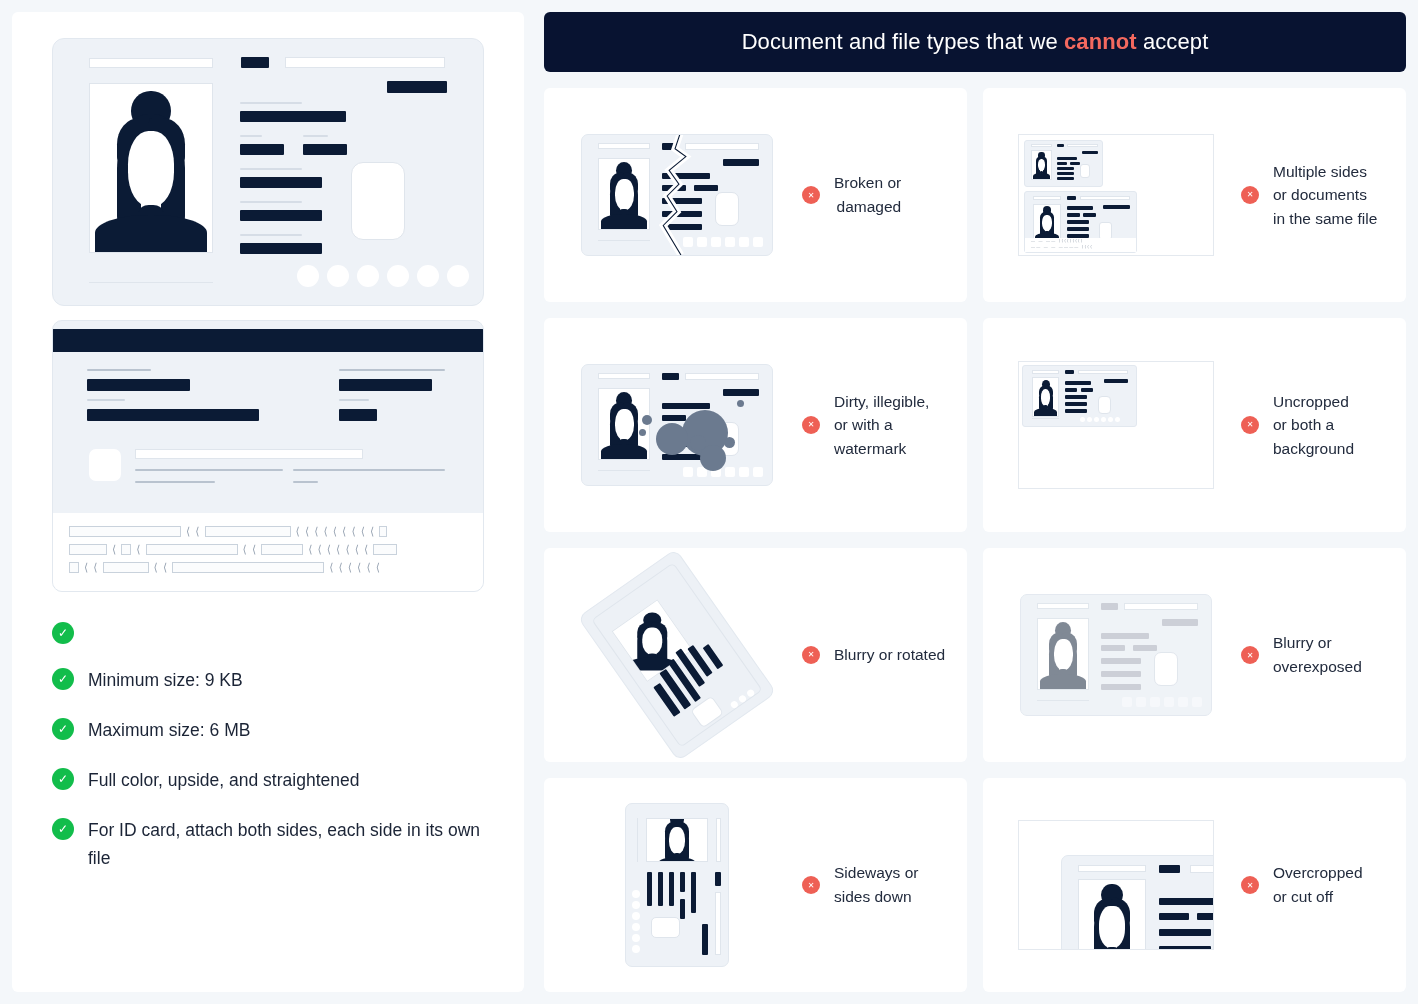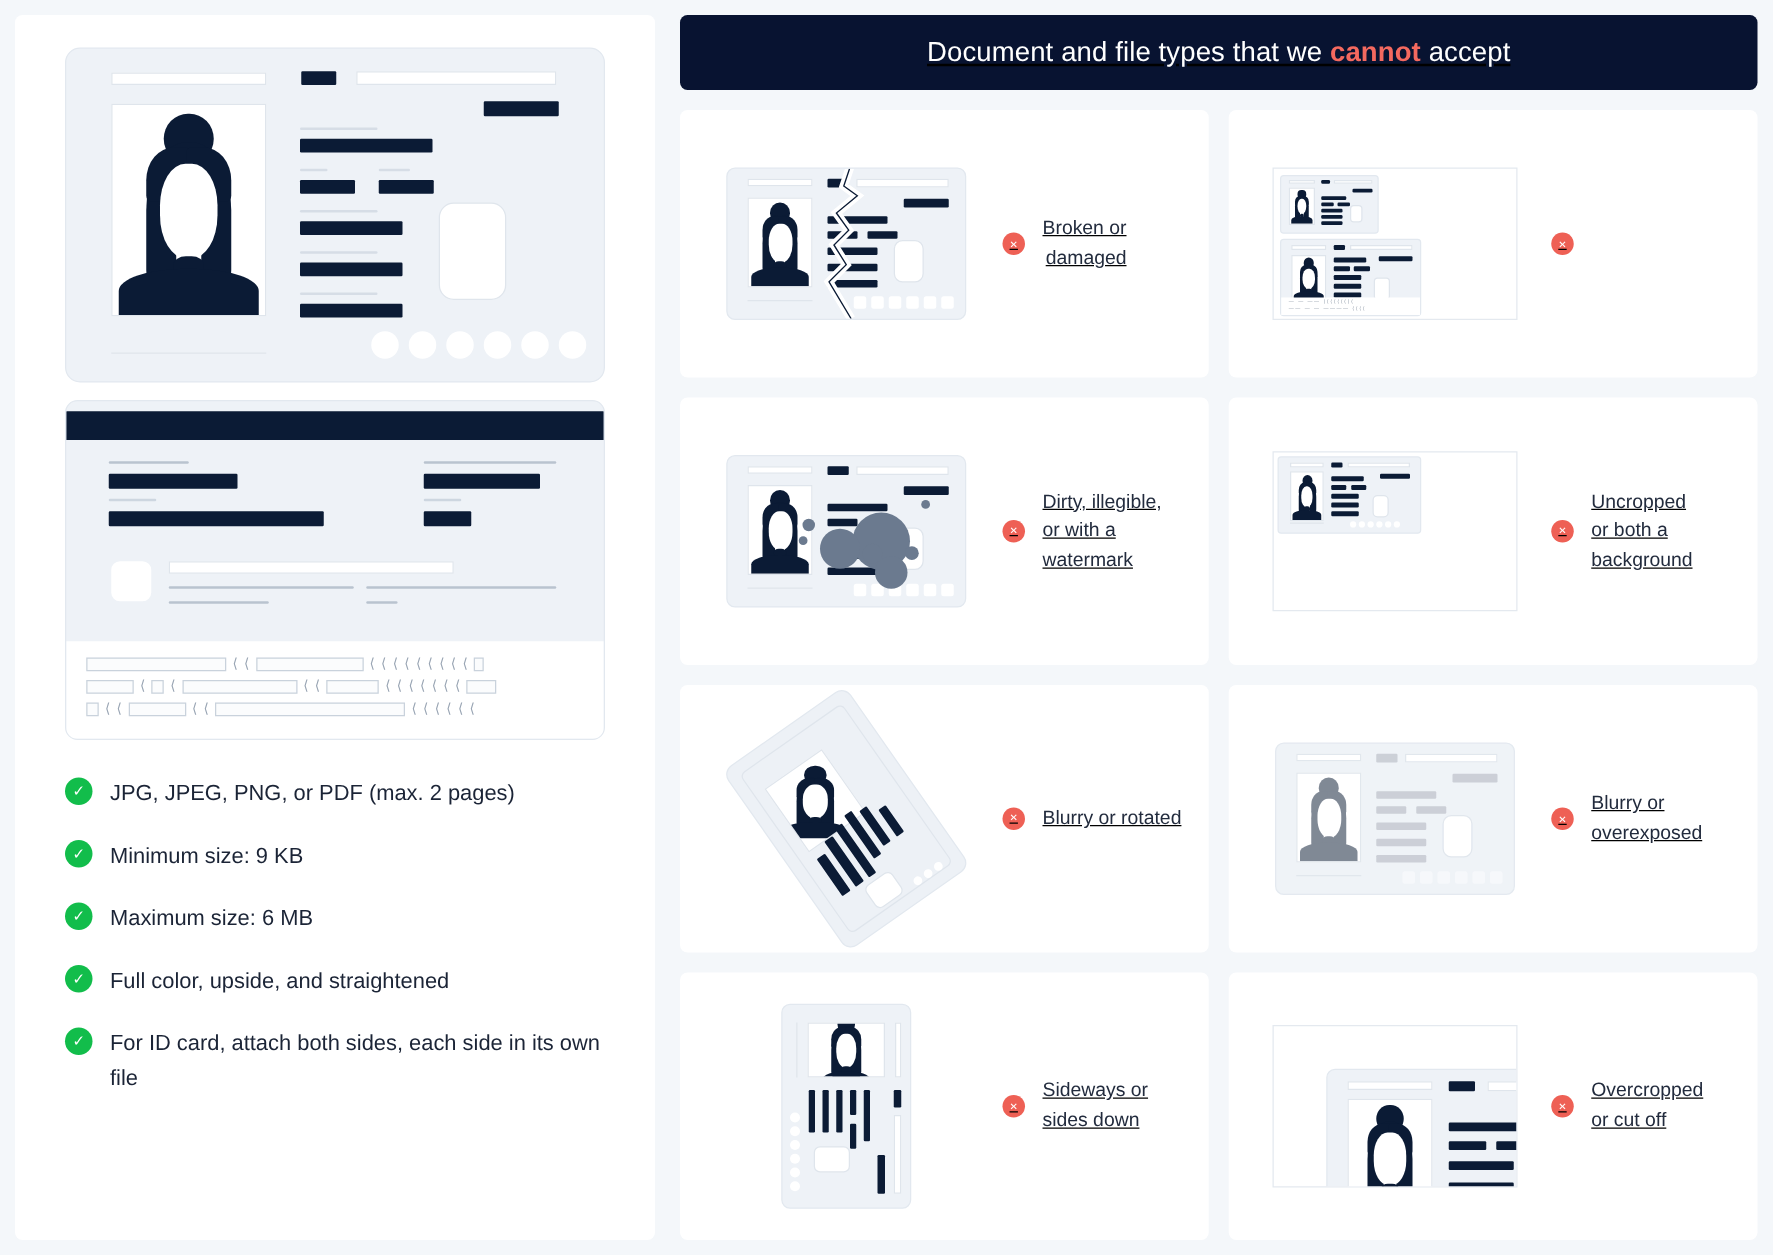--- a/index.html
+++ b/index.html
@@ -104,21 +104,21 @@
   .checklist { margin-top: 28px; padding-bottom: 10px; }
   .check-item { display: flex; align-items: flex-start; gap: 14px; margin-bottom: 22px; }
   .check-icon {
     flex: none; width: 22px; height: 22px; border-radius: 50%;
     background: #12bd4b; color: #fff; font-size: 12px;
     display:flex; align-items:center; justify-content:center; margin-top: 2px;
   }
   .check-text { font-size: 17.5px; color: #1b2436; line-height: 1.6; max-width: 400px; }
 
   
-  .right-panel { flex: 1; display: flex; flex-direction: column; text-decoration: underline; }
+  .right-panel { flex: 1; display: flex; flex-direction: column; }
   .right-header {
     height: 60px; background: #081331; border-radius: 6px;
     display:flex; align-items:center; justify-content:center;
     color:#ffffff; font-size: 22px; letter-spacing: .1px;
   }
   .right-header .neg { color:#f4695f; font-weight: bold; }
   .grid {
     flex: 1; margin-top: 16px;
     display: grid; grid-template-columns: 1fr 1fr; grid-template-rows: repeat(4, 1fr);
     gap: 16px;
@@ -279,21 +279,20 @@
             <span class="mrz-chev">⟨</span>
               <span class="mrz-chev">⟨</span>
               <span class="mrz-chev">⟨</span>
           </div>
         </div>
       </div>
 
       <div class="checklist">
         <div class="check-item">
           <div class="check-icon">✓</div>
-          <div class="check-text">JPG, JPEG, PNG, or PDF (max. 2 pages)</div>
         </div>
         <div class="check-item">
           <div class="check-icon">✓</div>
           <div class="check-text">Minimum size: 9 KB</div>
         </div>
         <div class="check-item">
           <div class="check-icon">✓</div>
           <div class="check-text">Maximum size: 6 MB</div>
         </div>
         <div class="check-item">
@@ -419,20 +418,23 @@
               <div class="bar" style="position:absolute;left:42px;top:42px;width:22px;height:3.5px;"></div>
               <div class="m-chip" style="left:74px;top:30px;width:13px;height:18px;border-radius:3px;"></div>
               <div style="position:absolute;left:0;right:0;bottom:0;height:14px;background:#fff;"></div>
               <div style="position:absolute;left:6px;bottom:9px;font-size:4px;color:#8e99a8;letter-spacing:1.2px;">— — —— ⟨⟨⟨⟨⟨⟨⟨⟨⟨</div>
               <div style="position:absolute;left:6px;bottom:3px;font-size:4px;color:#8e99a8;letter-spacing:1.2px;">—— — — ———— ⟨⟨⟨⟨</div>
             </div>
           </div>
         </div>
         <div class="bad-label">
           <div class="x-icon">✕</div>
+          <div class="bad-text" style="white-space:pre-line;">Multiple sides
+or documents
+in the same file</div>
         </div>
       </div>
 
       <div class="bad-card">
         <div class="bad-art">
           <div class="mini" style="width:192px;height:122px;position:relative;overflow:hidden;">
             <div class="m-photo" style="left:16px;top:23px;width:52px;height:72px;">
               <div class="face">
                   <div class="bun"></div>
                   <div class="hair-back"></div>

